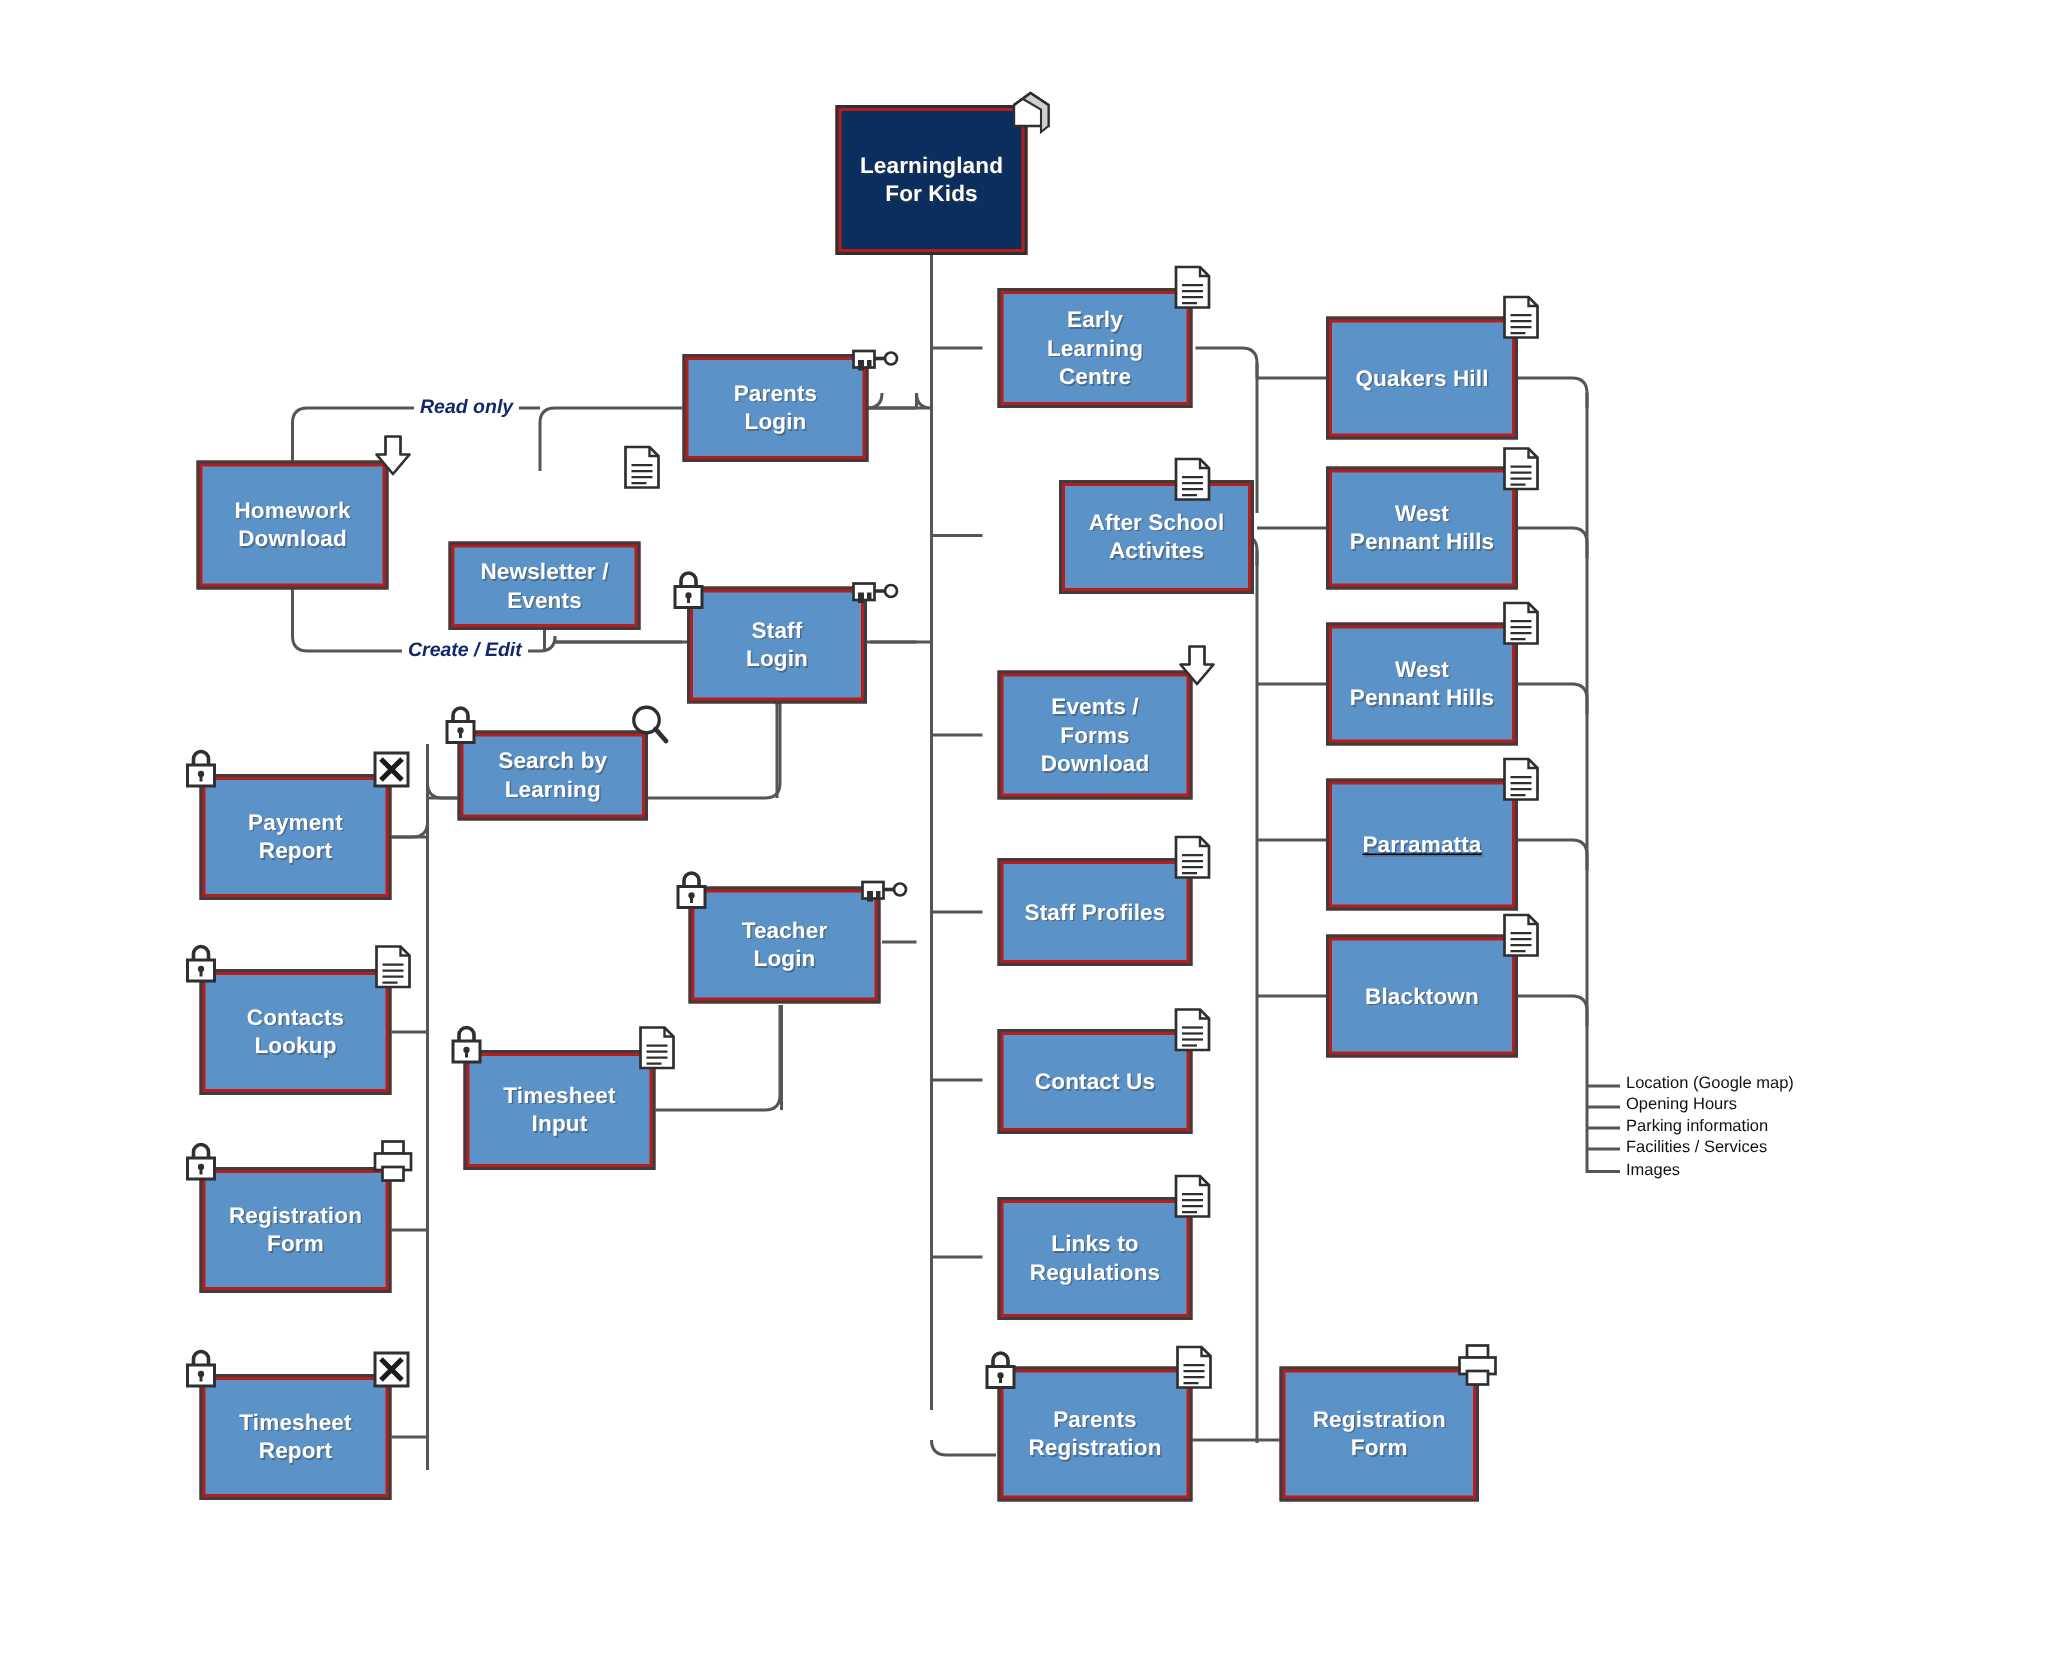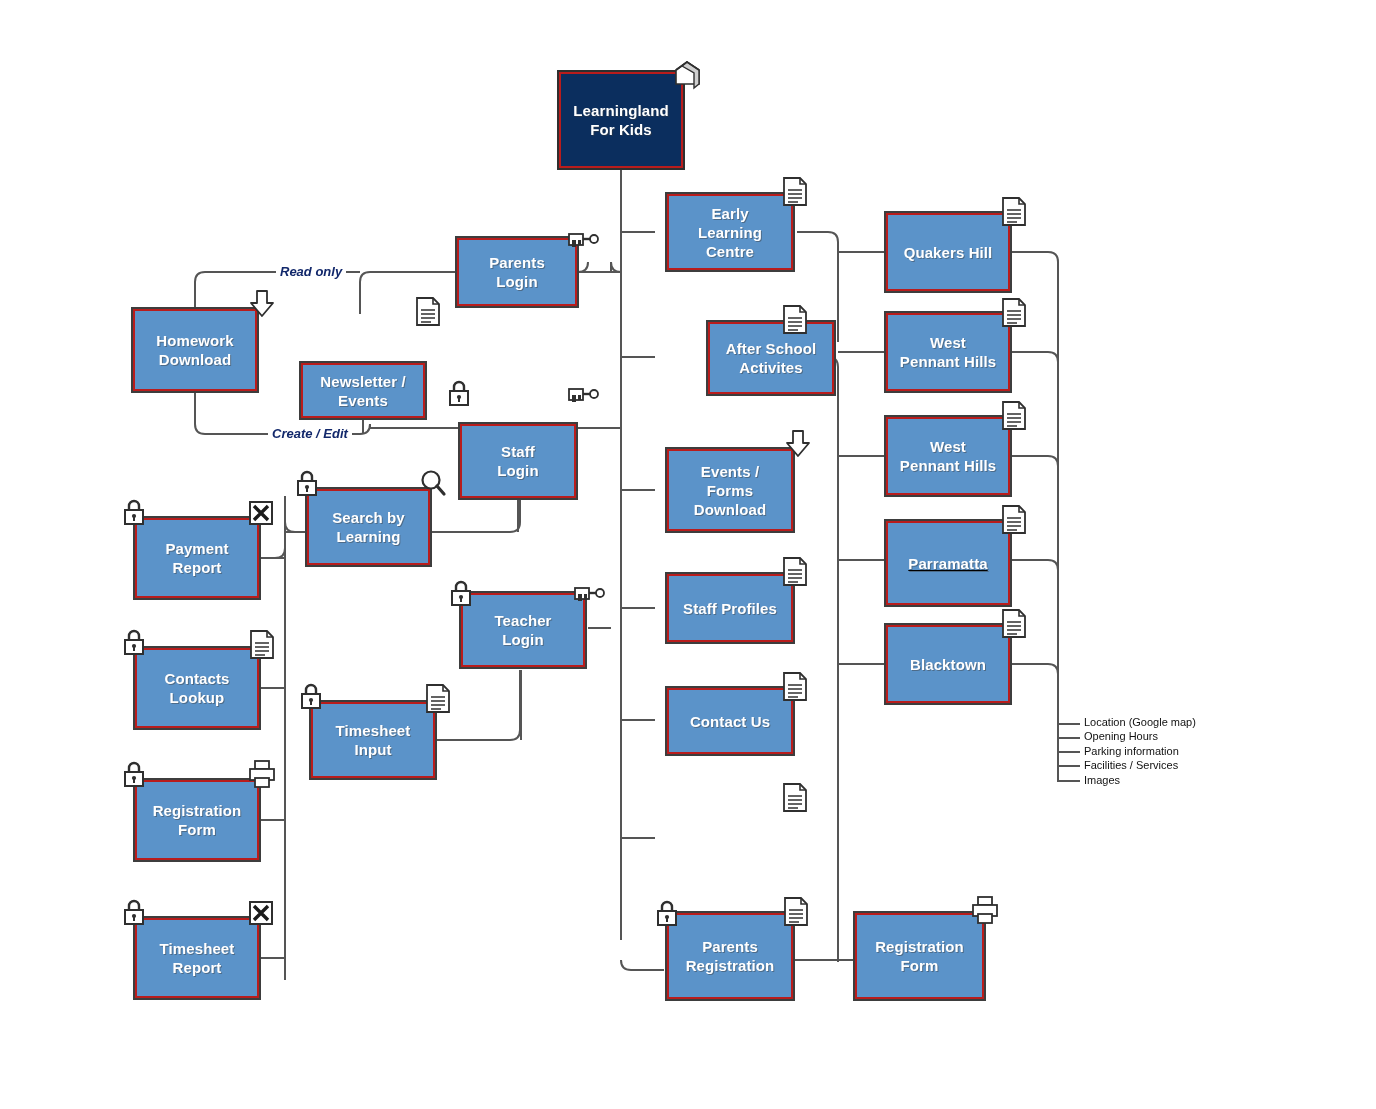--- a/index.html
+++ b/index.html
@@ -195,21 +195,21 @@
   <div class="badge" style="left:566px;top:228px;">
     <svg width="34" height="24" viewBox="0 0 34 24">
       <rect x="3" y="6" width="14" height="11" fill="#ffffff" stroke="#2f2f2f" stroke-width="1.8"></rect>
       <rect x="6" y="12" width="4" height="7" fill="#2f2f2f"></rect>
       <rect x="12" y="12" width="3" height="5" fill="#2f2f2f"></rect>
       <line x1="17" y1="11" x2="26" y2="11" stroke="#2f2f2f" stroke-width="2.4"></line>
       <circle cx="28" cy="11" r="4" fill="#ffffff" stroke="#2f2f2f" stroke-width="1.8"></circle>
     </svg>
   </div>
 
-  <div class="node" style="left:458px;top:391px;width:120px;height:78px;margin-top:31px;">
+  <div class="node" style="left:458px;top:391px;width:120px;height:78px;">
     <div class="fill">
         <div class="lbl">
       <span>Staff</span><br>
       <span>Login</span></div>
       </div>
   </div>
   <div class="badge" style="left:446px;top:378px;">
     <svg width="26" height="30" viewBox="0 0 26 30">
       <path d="M8,13 V9 a5,5 0 0 1 10,0 V13" fill="none" stroke="#2f2f2f" stroke-width="2.4"></path>
       <rect x="4" y="13" width="18" height="14" fill="#ffffff" stroke="#2f2f2f" stroke-width="2"></rect>
@@ -318,21 +318,21 @@
       <rect x="12" y="19" width="2" height="5" fill="#2f2f2f"></rect>
     </svg>
   </div>
   <div class="badge" style="left:248px;top:900px;">
     <svg width="26" height="26" viewBox="0 0 26 26">
       <rect x="2" y="2" width="22" height="22" fill="#ffffff" stroke="#2f2f2f" stroke-width="2"></rect>
       <path d="M6,6 L20,20 M20,6 L6,20" stroke="#1a1a1a" stroke-width="3.4"></path>
     </svg>
   </div>
 
-  <div class="node" style="left:305px;top:487px;width:127px;height:80px;">
+  <div class="node" style="left:305px;top:487px;width:127px;height:60px;">
     <div class="fill">
         <div class="lbl">
       <span>Search by</span><br>
       <span>Learning</span></div>
       </div>
   </div>
   <div class="badge" style="left:294px;top:468px;">
     <svg width="26" height="30" viewBox="0 0 26 30">
       <path d="M8,13 V9 a5,5 0 0 1 10,0 V13" fill="none" stroke="#2f2f2f" stroke-width="2.4"></path>
       <rect x="4" y="13" width="18" height="14" fill="#ffffff" stroke="#2f2f2f" stroke-width="2"></rect>
@@ -486,20 +486,27 @@
       <polyline points="20,3 20,9 26,9" fill="none" stroke="#2f2f2f" stroke-width="1.6"></polyline>
       <g stroke="#2f2f2f" stroke-width="1.5">
         <line x1="8" y1="15" x2="22" y2="15"></line>
           <line x1="8" y1="19" x2="22" y2="19"></line>
         <line x1="8" y1="23" x2="22" y2="23"></line>
           <line x1="8" y1="27" x2="18" y2="27"></line>
       </g>
     </svg>
   </div>
 
+  <div class="node" style="left:665px;top:798px;width:130px;height:82px;">
+    <div class="fill">
+        <div class="lbl">
+      <span>Links to</span><br>
+      <span>Regulations</span></div>
+      </div>
+  </div>
   <div class="badge" style="left:780px;top:781px;">
     <svg width="30" height="34" viewBox="0 0 30 34">
       <polygon points="4,3 20,3 26,9 26,30 4,30" fill="#ffffff" stroke="#2f2f2f" stroke-width="1.8"></polygon>
       <polyline points="20,3 20,9 26,9" fill="none" stroke="#2f2f2f" stroke-width="1.6"></polyline>
       <g stroke="#2f2f2f" stroke-width="1.5">
         <line x1="8" y1="15" x2="22" y2="15"></line>
           <line x1="8" y1="19" x2="22" y2="19"></line>
         <line x1="8" y1="23" x2="22" y2="23"></line>
           <line x1="8" y1="27" x2="18" y2="27"></line>
       </g>

